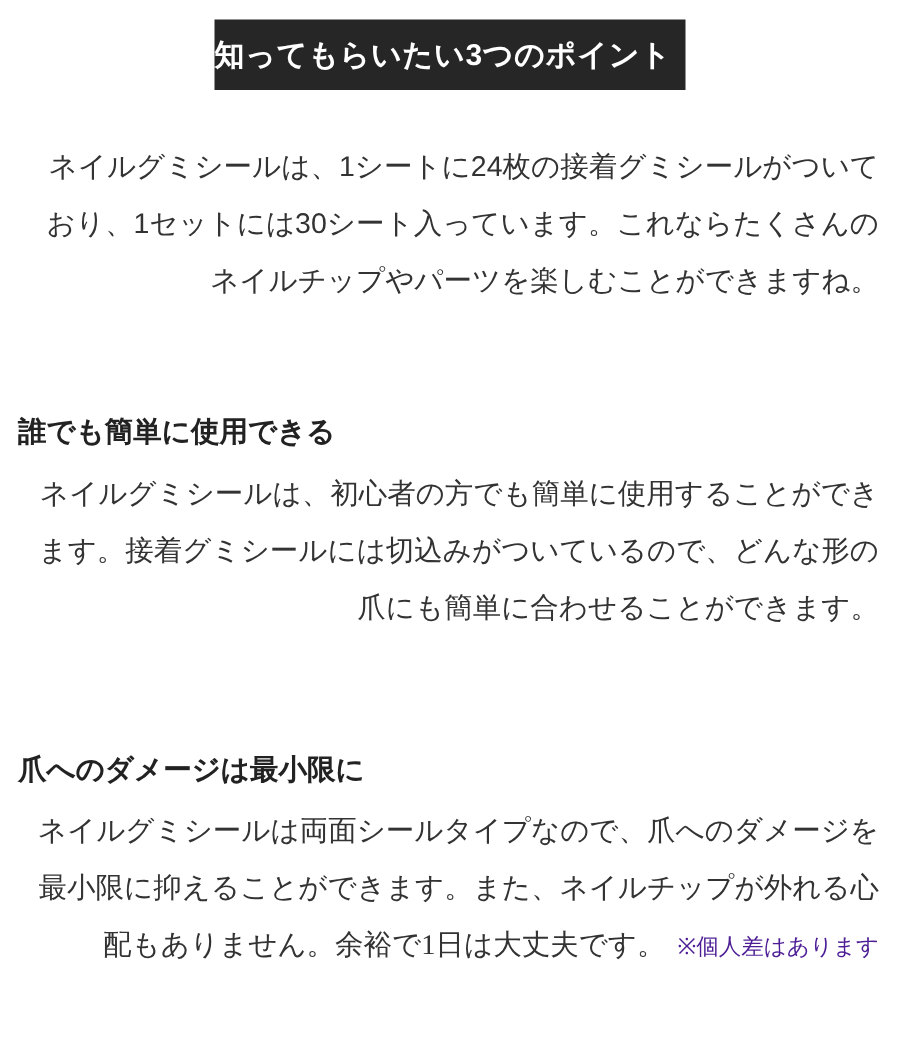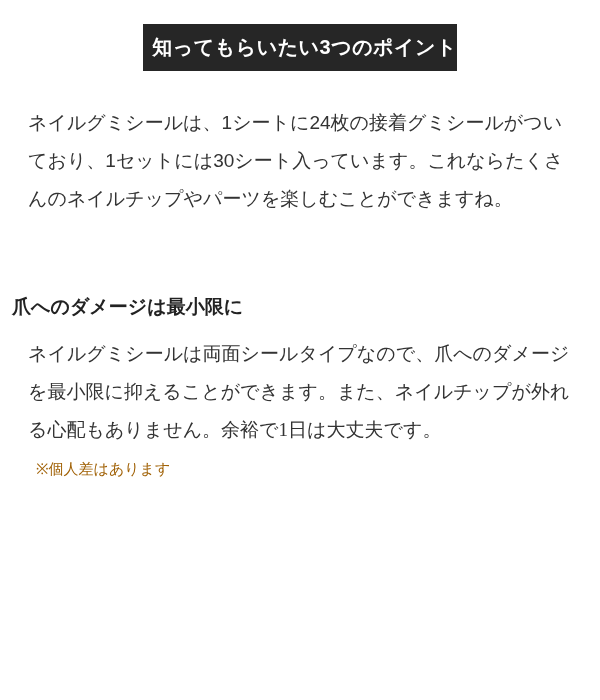--- a/index.html
+++ b/index.html
@@ -13,25 +13,25 @@
   }
   .page {
     width: 600px;
     height: 700px;
     background: #ffffff;
     box-sizing: border-box;
   }
   .banner {
     width: 314px;
     height: 47px;
-    margin: 24px auto 0 auto;
+    margin: 13px auto 0 auto;
     background: #262626;
     display: flex;
     align-items: center;
-    justify-content: flex-end;
+    justify-content: flex-start;
   }
   .banner-title {
     color: #ffffff;
     font-size: 20px;
     font-weight: bold;
     letter-spacing: 0.5px;
     white-space: nowrap;
   }
   .content {
     padding: 0 12px;
@@ -44,51 +44,53 @@
   .point-2 { margin-top: 70px; }
   .point-3 { margin-top: 77px; font-family: Liberation Serif, serif; }
   .point-heading {
     margin: 0 0 10px 0;
     font-size: 19px;
     line-height: 24px;
     font-weight: bold;
     color: #222222;
   }
   .point-body {
-    margin: 16px;
+    margin: 2px;
     font-size: 19px;
     line-height: 38px;
     color: #333333;
-    text-align: left;
+    text-align: right;
     word-break: break-all;
     max-width: 576px;
   }
   .point-note {
     font-size: 15px;
-    color: #a16207;
+    color: #4c1d95;
     margin-left: 8px;
     white-space: nowrap;
   }
 </style>
 </head>
 <body>
 
 <div class="page">
 
   <div class="banner">
     <span class="banner-title">知ってもらいたい3つのポイント</span>
   </div>
 
   <div class="content">
 
     <section class="point point-1">
       <p class="point-body"><span>ネイルグミシールは、1シートに24枚の接着グミシールがついており、1セットには30シート入っています。これならたくさんのネイルチップやパーツを楽しむことができますね。</span></p>
     </section>
 
     <section class="point point-2">
+      <h2 class="point-heading">誰でも簡単に使用できる</h2>
+      <p class="point-body"><span>ネイルグミシールは、初心者の方でも簡単に使用することができます。接着グミシールには切込みがついているので、どんな形の爪にも簡単に合わせることができます。</span></p>
     </section>
 
     <section class="point point-3">
       <h2 class="point-heading">爪へのダメージは最小限に</h2>
       <p class="point-body"><span>ネイルグミシールは両面シールタイプなので、爪へのダメージを最小限に抑えることができます。また、ネイルチップが外れる心配もありません。余裕で1日は大丈夫です。</span><span class="point-note">※個人差はあります</span></p>
     </section>
 
   </div>
 
 </div>

